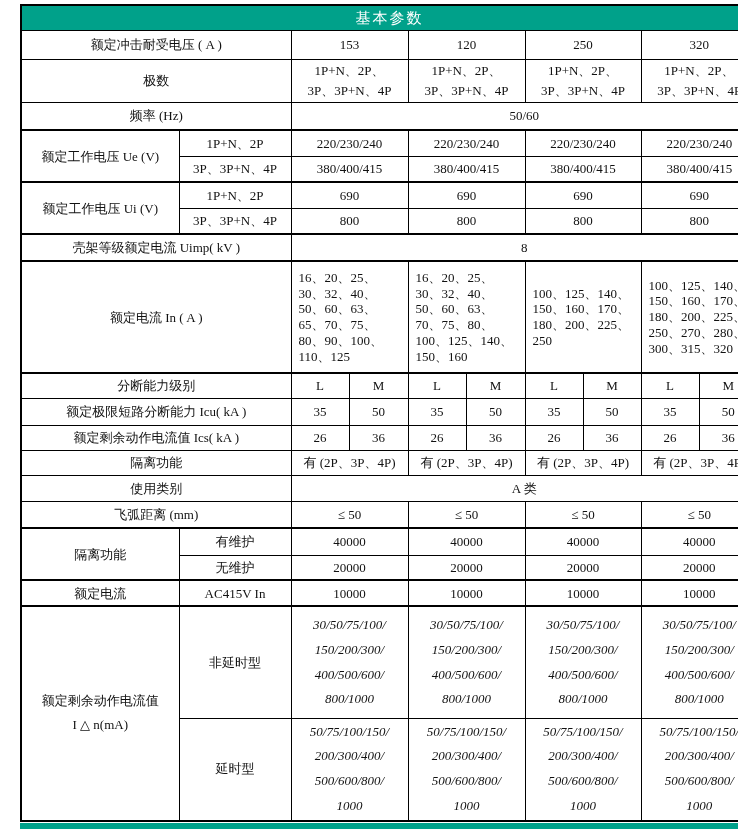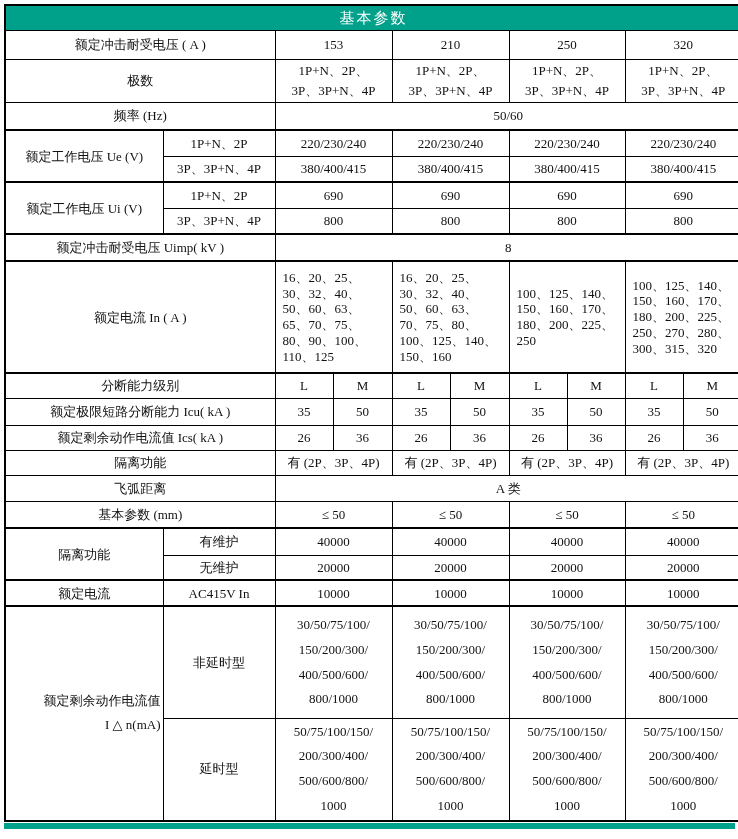--- a/index.html
+++ b/index.html
@@ -3,42 +3,42 @@
 <meta charset="utf-8">
 <style>
   :root { --teal: #00a18a; --ink: #111111; --line: #000000; }
   * { box-sizing: border-box; }
   html, body { margin: 0; padding: 0; background: #ffffff; }
   body {
     width: 738px; height: 839px; overflow: hidden;
     font-family: "Liberation Serif", "DejaVu Serif", serif;
     color: var(--ink);
   }
-  .sheet { padding: 4px 3px 0 4px; }
+  .sheet { padding: 4px 3px 0 4px; margin-left: 16px; }
   table.params {
     border-collapse: collapse; table-layout: fixed;
     width: 731px; border: 2px solid var(--line);
   }
   td {
     border: 1px solid var(--line);
     text-align: center; vertical-align: middle;
     font-size: 13px; line-height: 1.35;
     padding: 1px 2px;
     white-space: pre-line;
     overflow: hidden;
   }
   tr.gt td { border-top-width: 2px; }
   tr.title-row td {
     background: var(--teal); color: #ffffff;
     font-size: 15px; letter-spacing: 2px;
     border: 1px solid var(--line);
   }
   td.left { text-align: left; padding-left: 7px; line-height: 1.22; }
-  td.wide-lines { line-height: 1.9; }
-  td.lbl2lines { line-height: 1.9; text-align: right; }
+  td.wide-lines { line-height: 1.9; font-style: italic; }
+  td.lbl2lines { line-height: 1.9; }
   tr.r-title { height: 25px; }
   tr.r-frame { height: 29px; }
   tr.r-poles { height: 42px; }
   tr.r-poles td { line-height: 1.55; }
   tr.r-freq  { height: 28px; }
   tr.r-ue1, tr.r-ue2, tr.r-ui1, tr.r-ui2 { height: 26px; }
   tr.r-uimp  { height: 27px; }
   tr.r-in    { height: 112px; }
   tr.r-class { height: 25px; }
   tr.r-icu   { height: 27px; }
@@ -75,21 +75,21 @@
     </colgroup>
 
     <tbody>
         <tr class="title-row r-title">
       <td colspan="10">基本参数</td>
     </tr>
 
     <tr class="r-frame">
       <td colspan="2">额定冲击耐受电压 ( A )</td>
       <td colspan="2">153</td>
-      <td colspan="2">210</td>
+      <td colspan="2">120</td>
       <td colspan="2">250</td>
       <td colspan="2">320</td>
     </tr>
 
     <tr class="r-poles">
       <td colspan="2">极数</td>
       <td colspan="2">1P+N、2P、
 3P、3P+N、4P</td>
       <td colspan="2">1P+N、2P、
 3P、3P+N、4P</td>
@@ -130,21 +130,21 @@
     </tr>
     <tr class="r-ui2">
       <td>3P、3P+N、4P</td>
       <td colspan="2">800</td>
       <td colspan="2">800</td>
       <td colspan="2">800</td>
       <td colspan="2">800</td>
     </tr>
 
     <tr class="gt r-uimp">
-      <td colspan="2">额定冲击耐受电压 Uimp( kV )</td>
+      <td colspan="2">壳架等级额定电流 Uimp( kV )</td>
       <td colspan="8">8</td>
     </tr>
 
     <tr class="gt r-in">
       <td colspan="2">额定电流 In ( A )</td>
       <td colspan="2" class="left">16、20、25、
 30、32、40、
 50、60、63、
 65、70、75、
 80、90、100、
@@ -204,26 +204,26 @@
 
     <tr class="r-iso">
       <td colspan="2">隔离功能</td>
       <td colspan="2">有 (2P、3P、4P)</td>
       <td colspan="2">有 (2P、3P、4P)</td>
       <td colspan="2">有 (2P、3P、4P)</td>
       <td colspan="2">有 (2P、3P、4P)</td>
     </tr>
 
     <tr class="r-cat">
-      <td colspan="2">飞弧距离</td>
+      <td colspan="2">使用类别</td>
       <td colspan="8">A 类</td>
     </tr>
 
     <tr class="r-arc">
-      <td colspan="2">基本参数 (mm)</td>
+      <td colspan="2">飞弧距离 (mm)</td>
       <td colspan="2">≤ 50</td>
       <td colspan="2">≤ 50</td>
       <td colspan="2">≤ 50</td>
       <td colspan="2">≤ 50</td>
     </tr>
 
     <tr class="gt r-mech1">
       <td rowspan="2">隔离功能</td>
       <td>有维护</td>
       <td colspan="2">40000</td>

